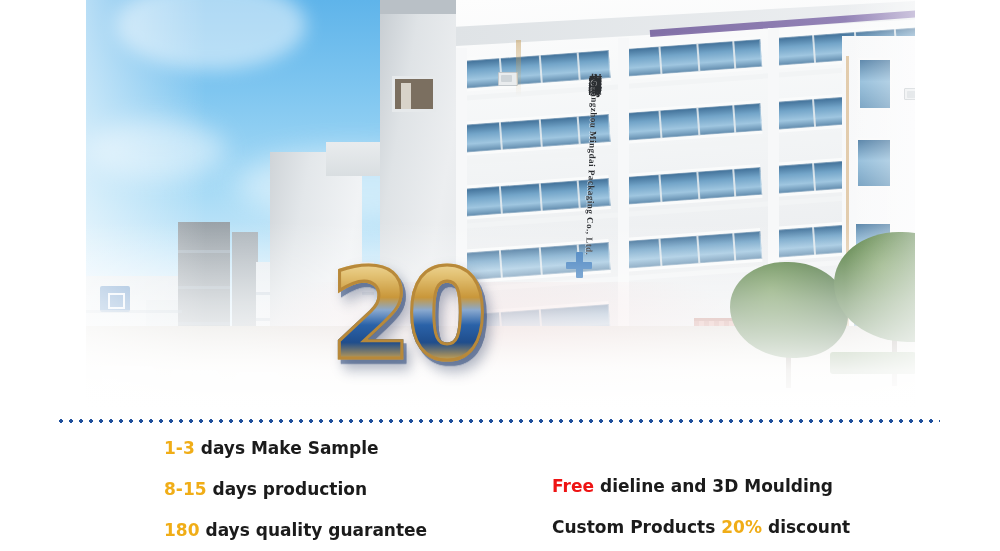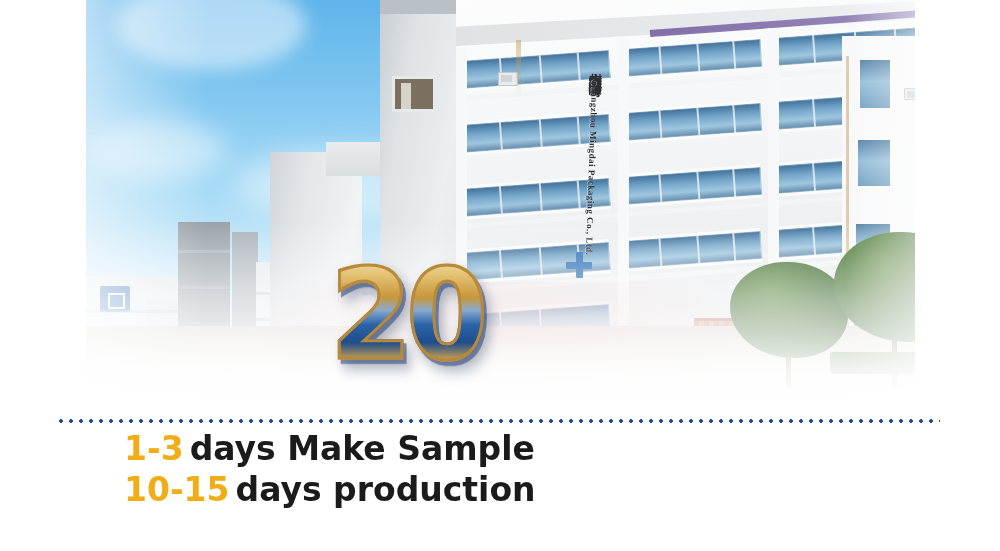--- a/index.html
+++ b/index.html
@@ -218,24 +218,25 @@
   
   .bullets{
     position:absolute;left:0;top:428px;width:1000px;height:123px;
   }
   .col{position:absolute;}
   .col-left{left:124px;top:0;}
   .col-right{left:512px;top:38px;}
   .line{
     font-family:"DejaVu Sans", sans-serif;
     font-weight:bold;
-    font-size:33px;
+    font-size:17px;
     line-height:41px;
     color:#1b1b1b;
     white-space:nowrap;
+    margin-left:40px;
   }
   .hl-amber{color:#F0AD17;}
   .hl-red{color:#EE1414;}
   .sp{display:inline-block;width:6px;}
 </style>
 </head>
 <body>
 
 <div class="page">
 
@@ -420,20 +421,31 @@
 
   <div class="divider"></div>
 
   <div class="bullets">
 
     <div class="col col-left">
       <div class="line">
         <span class="hl-amber">1-3</span><span class="sp"></span><span>days Make Sample</span>
       </div>
       <div class="line">
-        <span class="hl-amber">10-15</span><span class="sp"></span><span>days production</span>
+        <span class="hl-amber">8-15</span><span class="sp"></span><span>days production</span>
+      </div>
+      <div class="line">
+        <span class="hl-amber">180</span><span class="sp"></span><span>days quality guarantee</span>
       </div>
     </div>
 
+    <div class="col col-right">
+      <div class="line">
+        <span class="hl-red">Free</span><span class="sp"></span><span>dieline and 3D Moulding</span>
+      </div>
+      <div class="line">
+        <span>Custom Products</span><span class="sp"></span><span class="hl-amber">20%</span><span class="sp"></span><span>discount</span>
+      </div>
+    </div>
 
   </div>
 
 </div>
 
 </body></html>

